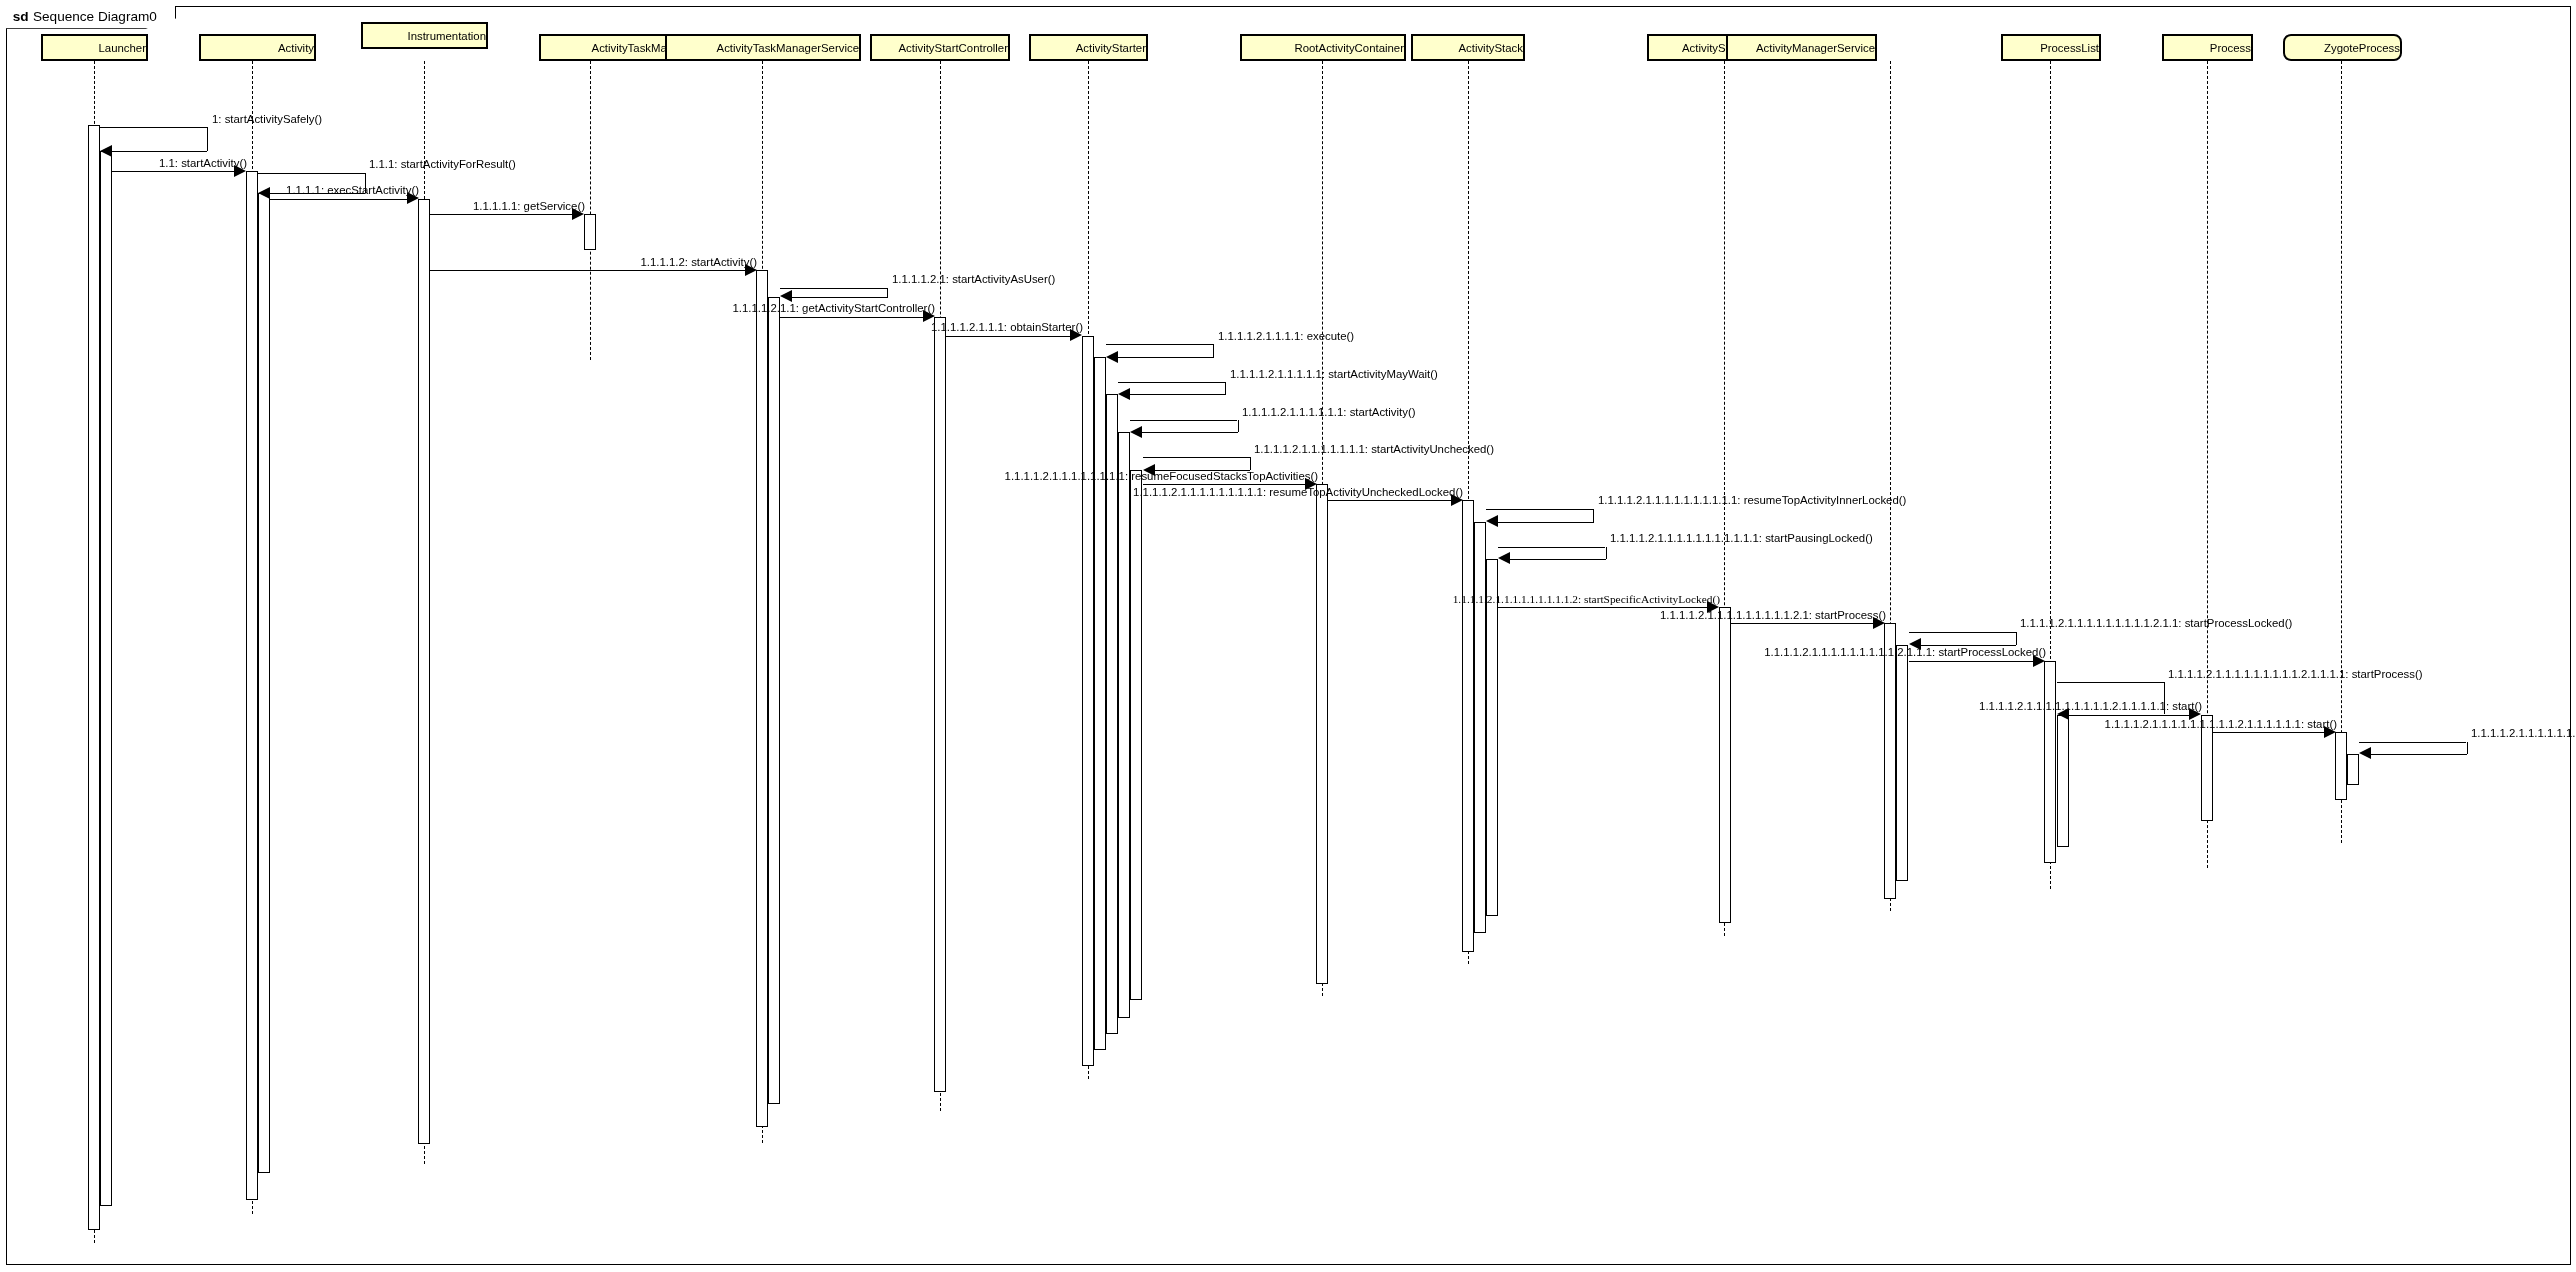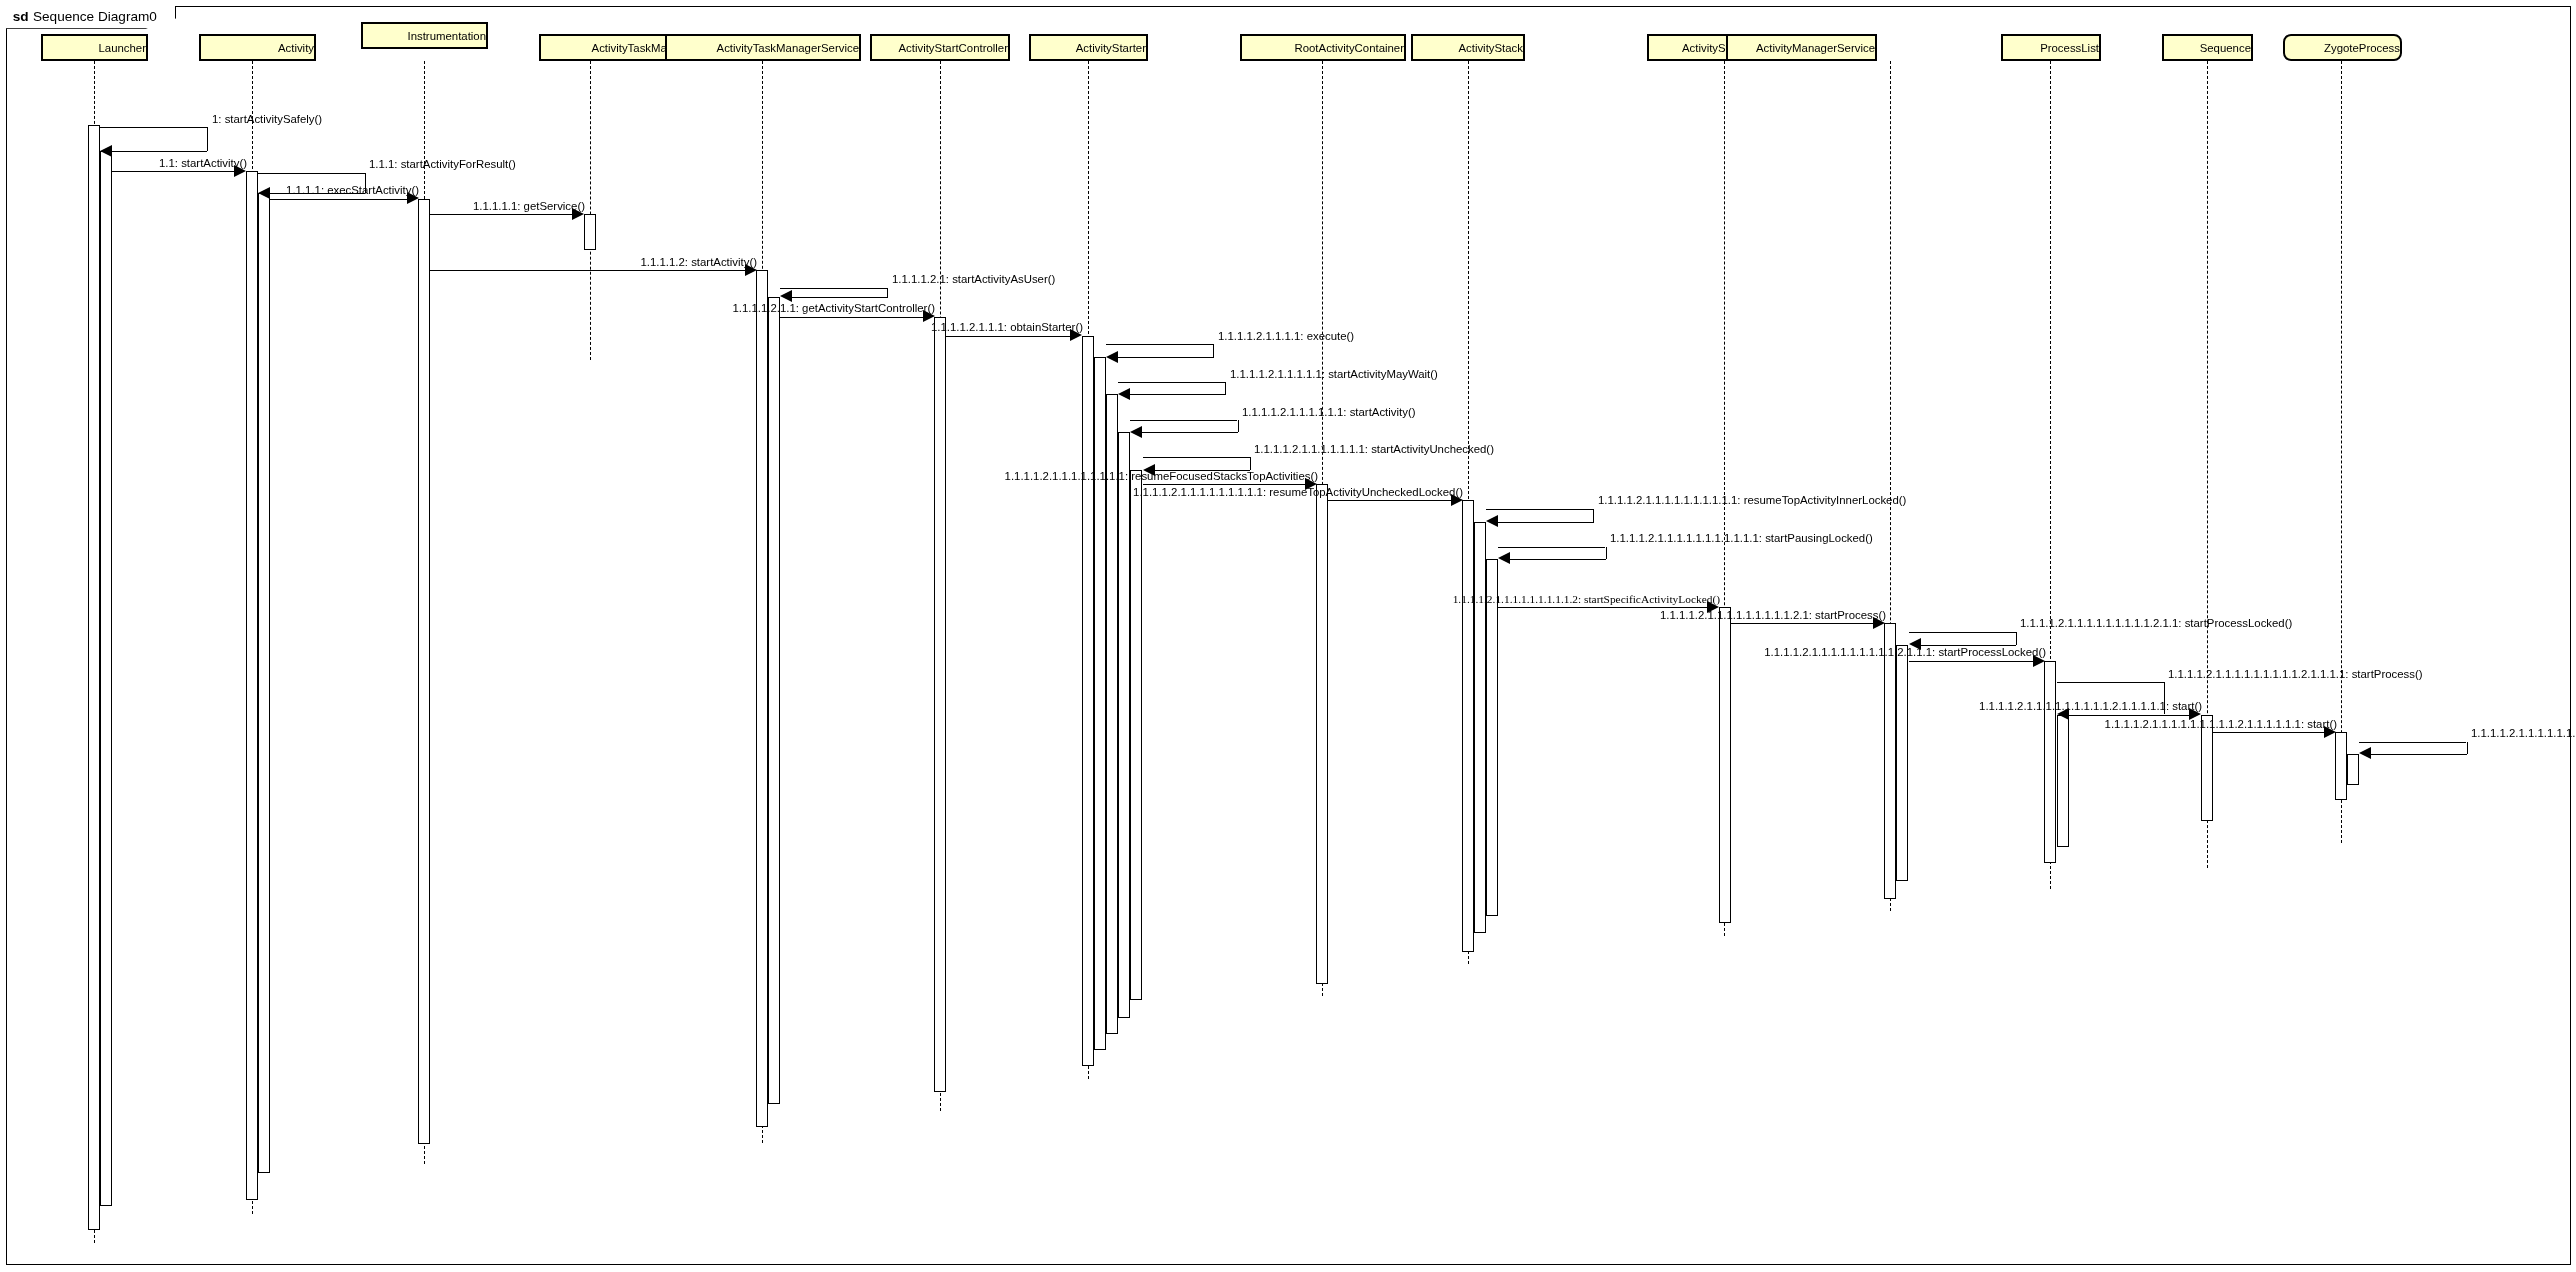--- a/index.html
+++ b/index.html
@@ -168,21 +168,21 @@
       <div class="lifeline-line" style="left: 1724px; top: 61px; height: 875px;"></div>
       <div class="lifeline-head" style="left: 1726px; top: 34px; width: 151px;">
         <span>ActivityManagerService</span>
       </div>
       <div class="lifeline-line" style="left: 1890px; top: 61px; height: 850px;"></div>
       <div class="lifeline-head" style="left: 2001px; top: 34px; width: 100px;">
         <span>ProcessList</span>
       </div>
       <div class="lifeline-line" style="left: 2050px; top: 61px; height: 828px;"></div>
       <div class="lifeline-head" style="left: 2162px; top: 34px; width: 91px;">
-        <span>Sequence</span>
+        <span>Process</span>
       </div>
       <div class="lifeline-line" style="left: 2207px; top: 61px; height: 807px;"></div>
       <div class="lifeline-head" style="left: 2283px; top: 34px; width: 119px; border-radius: 8px;">
         <span>ZygoteProcess</span>
       </div>
       <div class="lifeline-line" style="left: 2341px; top: 61px; height: 782px;"></div>
     </div>
   <div id="layer-activations">
       <div class="activation" style="left: 88px; top: 125px; height: 1105px;"></div>
       <div class="activation" style="left: 100px; top: 151px; height: 1055px;"></div>

